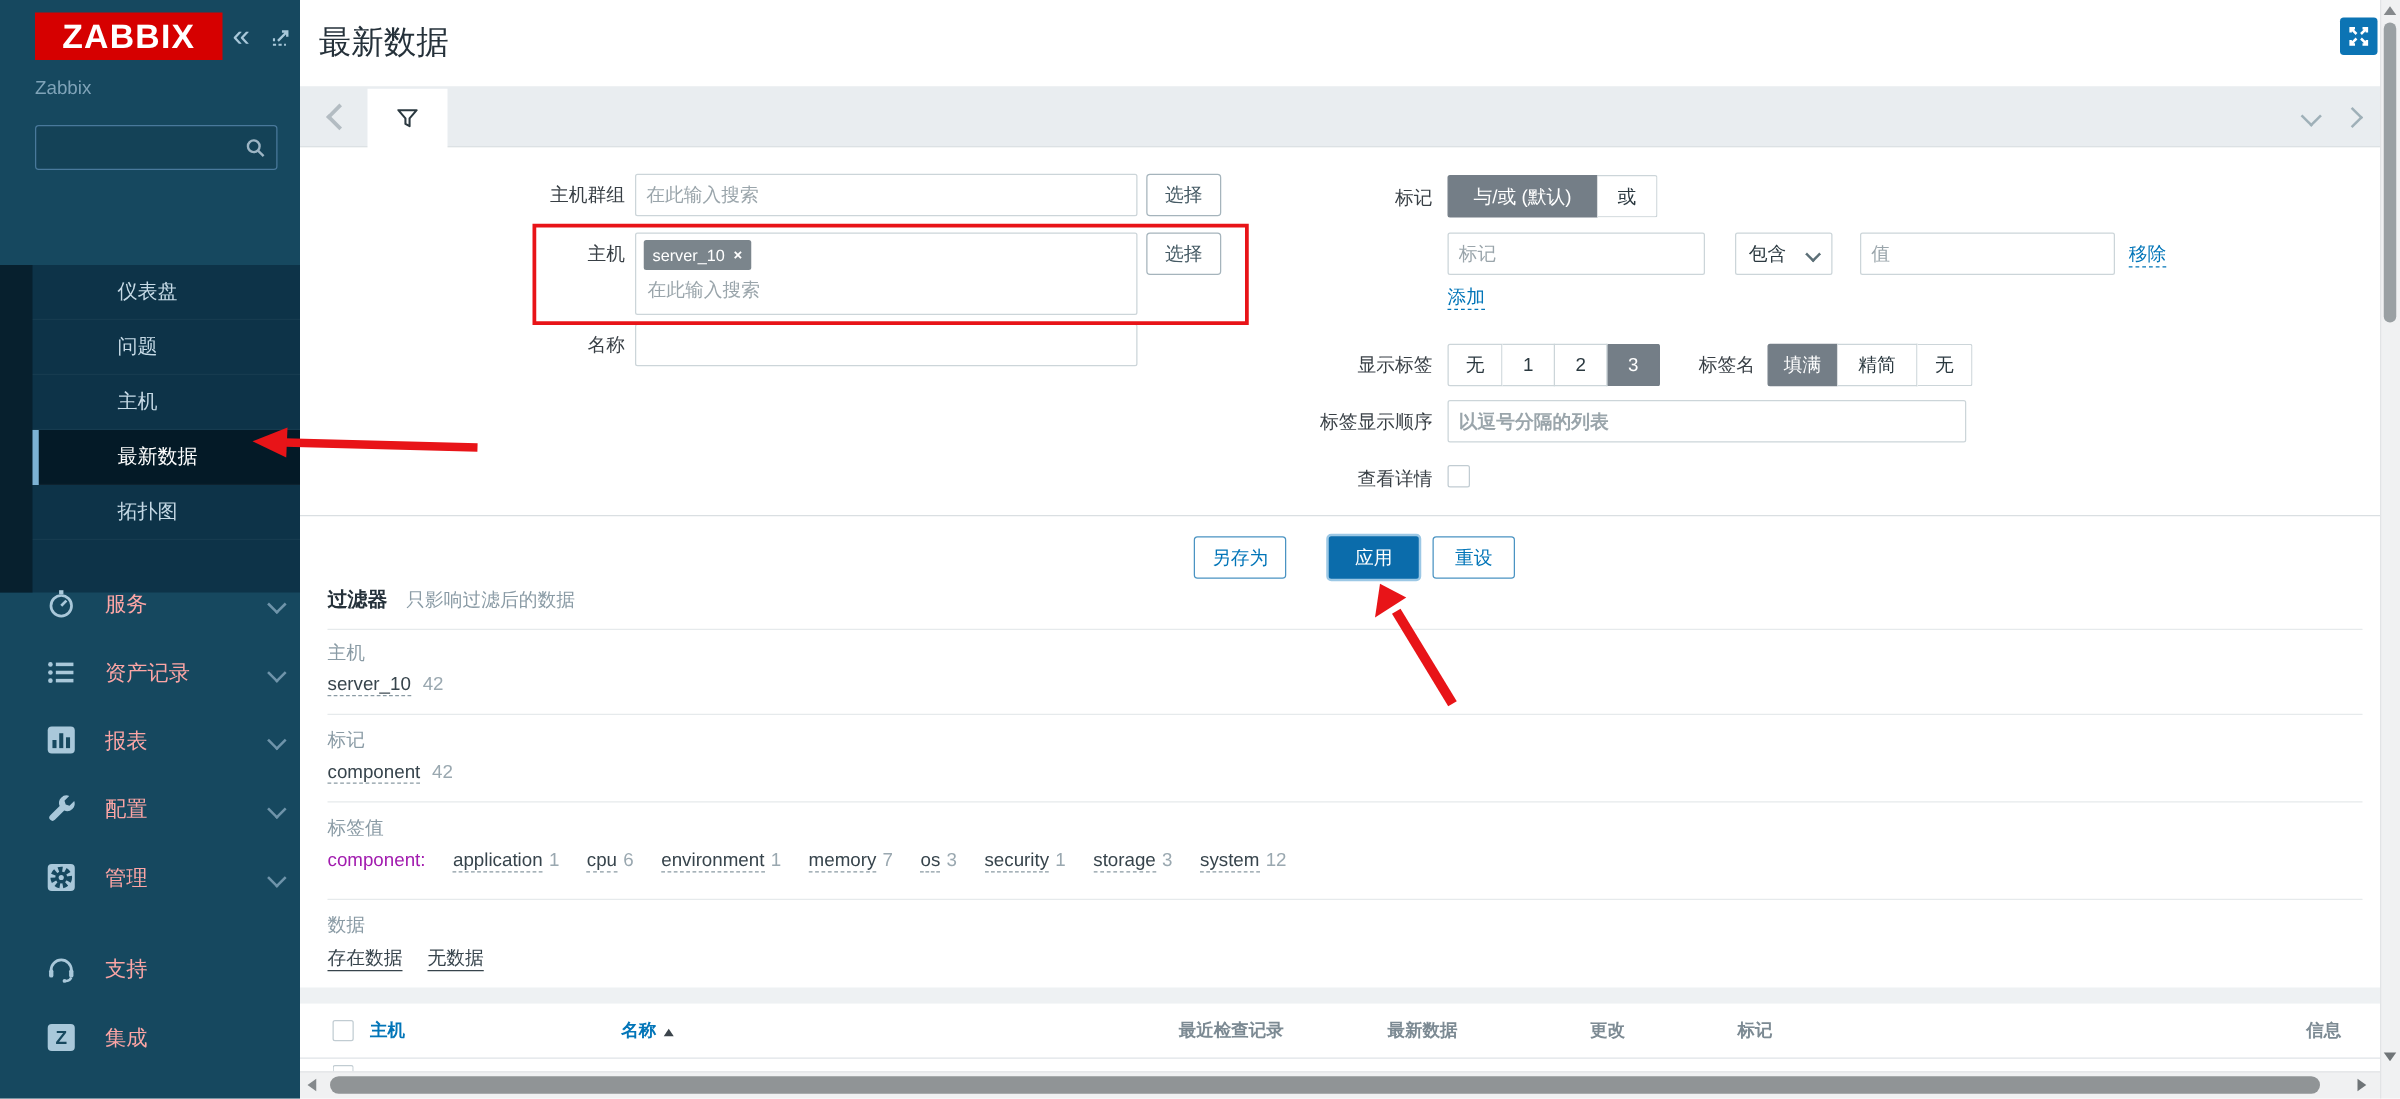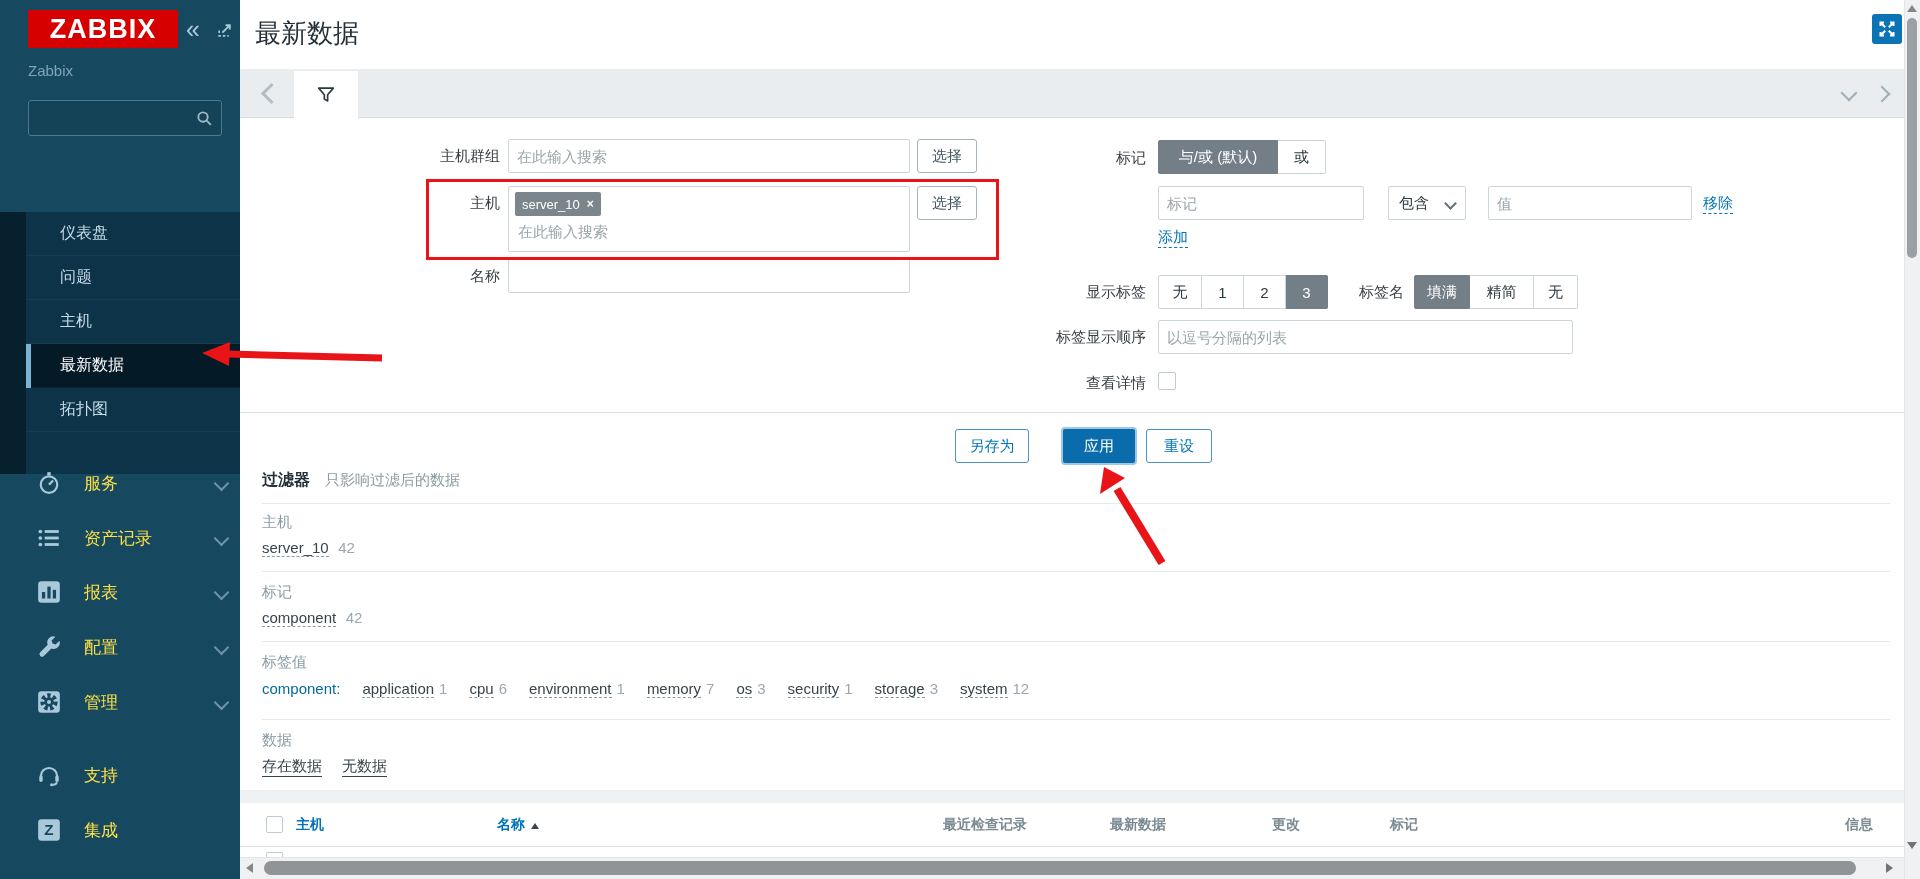--- a/index.html
+++ b/index.html
@@ -19,26 +19,26 @@
              background:rgba(0,0,0,0.08);box-sizing:border-box;}
   .sb-search input{position:absolute;left:8px;top:4px;width:150px;height:26px;border:none;outline:none;
              background:transparent;color:#dce8ef;font-size:14px;}
   .sb-search svg{position:absolute;right:8px;top:9px;}
 
   .nav-sec-hdr{left:0;top:172px;width:240px;height:40px;background:#0a2f42;color:#fff;
                display:flex;align-items:center;font-size:17px;}
   .submenu{left:0;top:212px;width:240px;height:262px;background:#0d3348;}
   .submenu-strip{left:0;top:212px;width:26px;height:262px;background:#07202e;}
   .subitem{position:absolute;left:26px;width:214px;height:44px;display:flex;align-items:center;
-           padding-left:34px;box-sizing:border-box;font-size:16px;color:#c6dae6;cursor:pointer;
+           padding-left:68px;box-sizing:border-box;font-size:16px;color:#c6dae6;cursor:pointer;
            border-bottom:1px solid rgba(255,255,255,0.04);}
   .subitem.sel{background:#041a27;color:#fff;}
   .selbar{position:absolute;left:26px;width:5px;height:44px;background:#7cb2d4;}
   .navitem{position:absolute;left:0;width:240px;height:54px;display:flex;align-items:center;
-           color:#fde047;font-size:17px;cursor:pointer;}
+           color:#fca5a5;font-size:17px;cursor:pointer;}
   .navitem .ic{position:absolute;left:36px;width:26px;height:26px;}
   .navitem .lbl{position:absolute;left:84px;}
   .chev{display:inline-block;width:9px;height:9px;border-right:2px solid #6f94aa;border-bottom:2px solid #6f94aa;}
   .chev.down{transform:rotate(45deg);}
   .chev.up{transform:rotate(-135deg);}
   .chev.right{transform:rotate(-45deg);}
   .chev.left{transform:rotate(135deg);}
   .nav-chev{position:absolute;left:216px;}
 
   
@@ -299,21 +299,21 @@
     <div class="opt sel" style="width:42px">3</div>
   </div>
   <div class="flabel" style="left:1304px;top:283px;width:100px">标签名</div>
   <div class="seg" style="left:1414px;top:275px">
     <div class="opt sel" style="width:56px">填满</div>
     <div class="opt" style="width:64px">精简</div>
     <div class="opt" style="width:44px">无</div>
   </div>
 
   <div class="flabel" style="left:1006px;top:328px;width:140px">标签显示顺序</div>
-  <input class="finput" style="left: 1158px; top: 320px; width: 415px; height: 34px;" type="text" placeholder="以逗号分隔的列表">
+  <input class="finput" style="left: 1158px; top: 320px; width: 415px; height: 34px; font-weight: bold;" type="text" placeholder="以逗号分隔的列表">
 
   <div class="flabel" style="left:1046px;top:374px;width:100px">查看详情</div>
   <div class="fcheck" style="left:1158px;top:372px"></div>
 
   <button class="btn-outline" style="left:955px;top:429px;width:74px">另存为</button>
   <button class="btn-apply">应用</button>
   <button class="btn-outline" style="left:1146px;top:429px;width:66px">重设</button>
 
   <div class="abs sf-title">过滤器</div>
   <div class="abs sf-note">只影响过滤后的数据</div>
@@ -328,21 +328,21 @@
 
   <div class="sf-gray" style="left:262px;top:583px">标记</div>
   <div class="abs" style="left:262px;top:609px">
     <span class="sf-link">component</span>
     <span class="sf-count">42</span>
   </div>
   <div class="divider" style="top:641px"></div>
 
   <div class="sf-gray" style="left:262px;top:653px">标签值</div>
   <div class="abs tagvals">
-    <span style="color:#0369a1">component:</span>
+    <span style="color:#a21caf">component:</span>
     <span><span class="sf-link">application</span><span class="sf-count">1</span></span>
     <span><span class="sf-link">cpu</span><span class="sf-count">6</span></span>
     <span><span class="sf-link">environment</span><span class="sf-count">1</span></span>
     <span><span class="sf-link">memory</span><span class="sf-count">7</span></span>
     <span><span class="sf-link">os</span><span class="sf-count">3</span></span>
     <span><span class="sf-link">security</span><span class="sf-count">1</span></span>
     <span><span class="sf-link">storage</span><span class="sf-count">3</span></span>
     <span><span class="sf-link">system</span><span class="sf-count">12</span></span>
   </div>
   <div class="divider" style="top:719px"></div>

